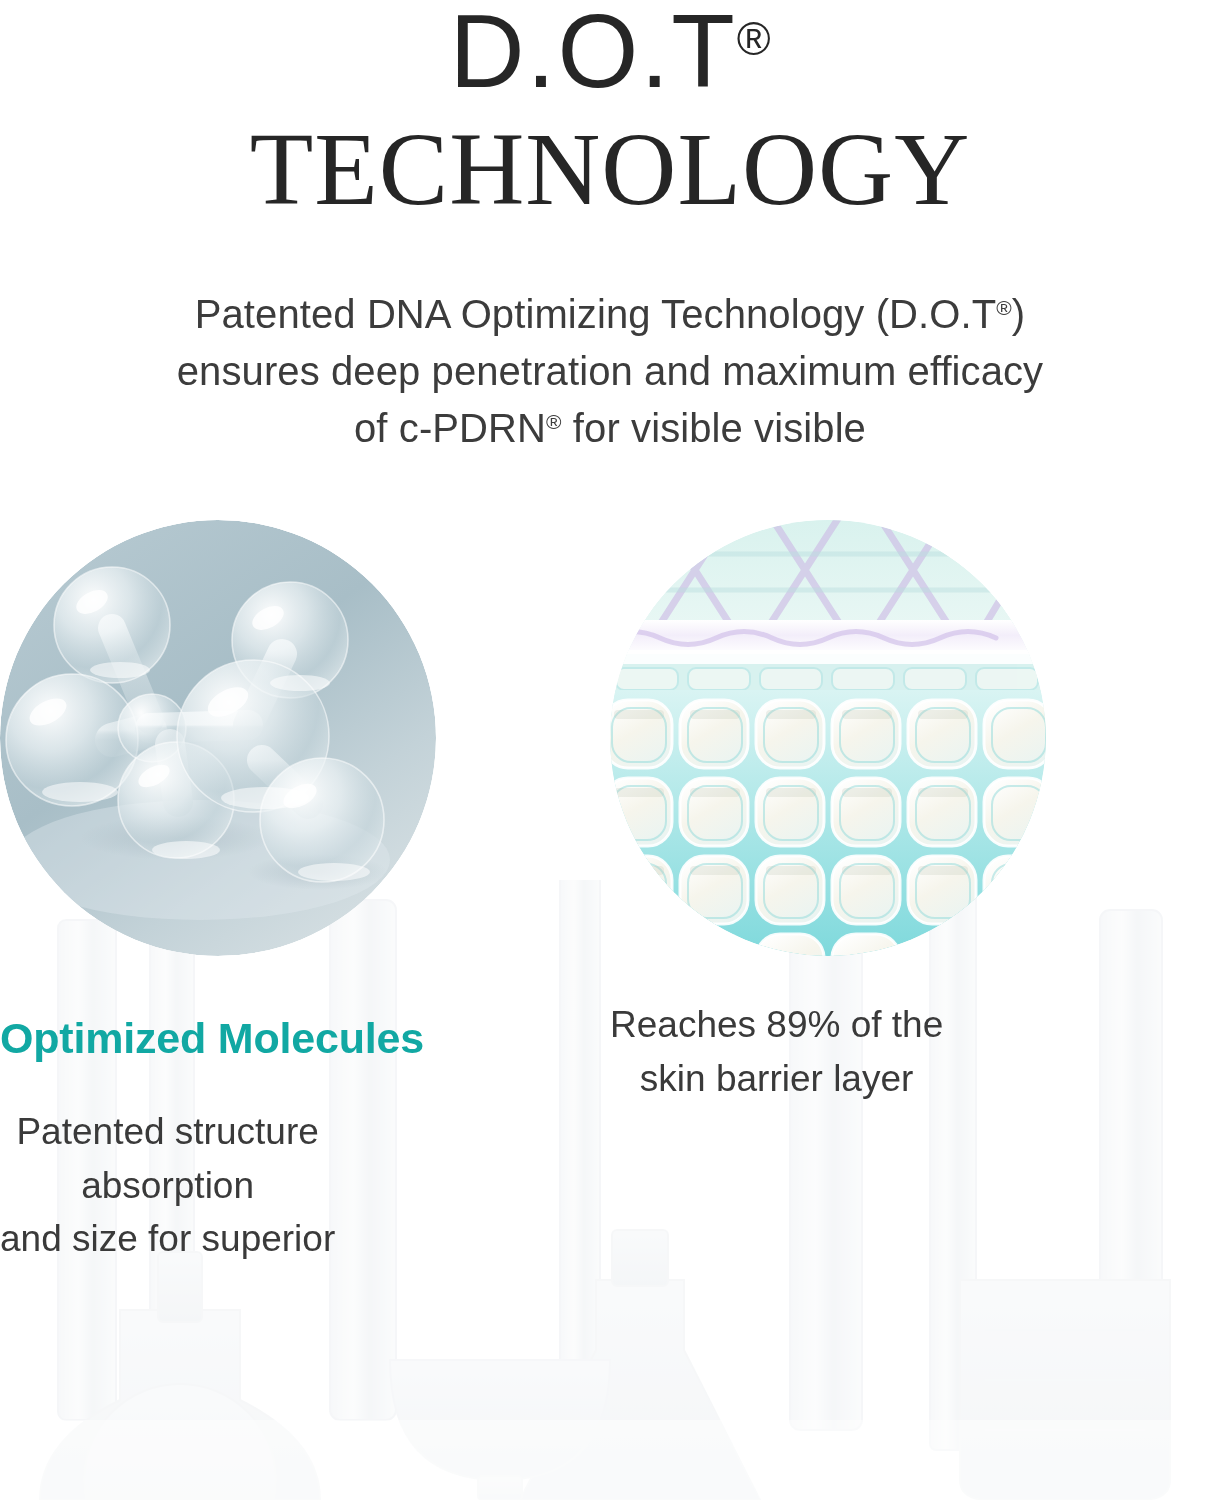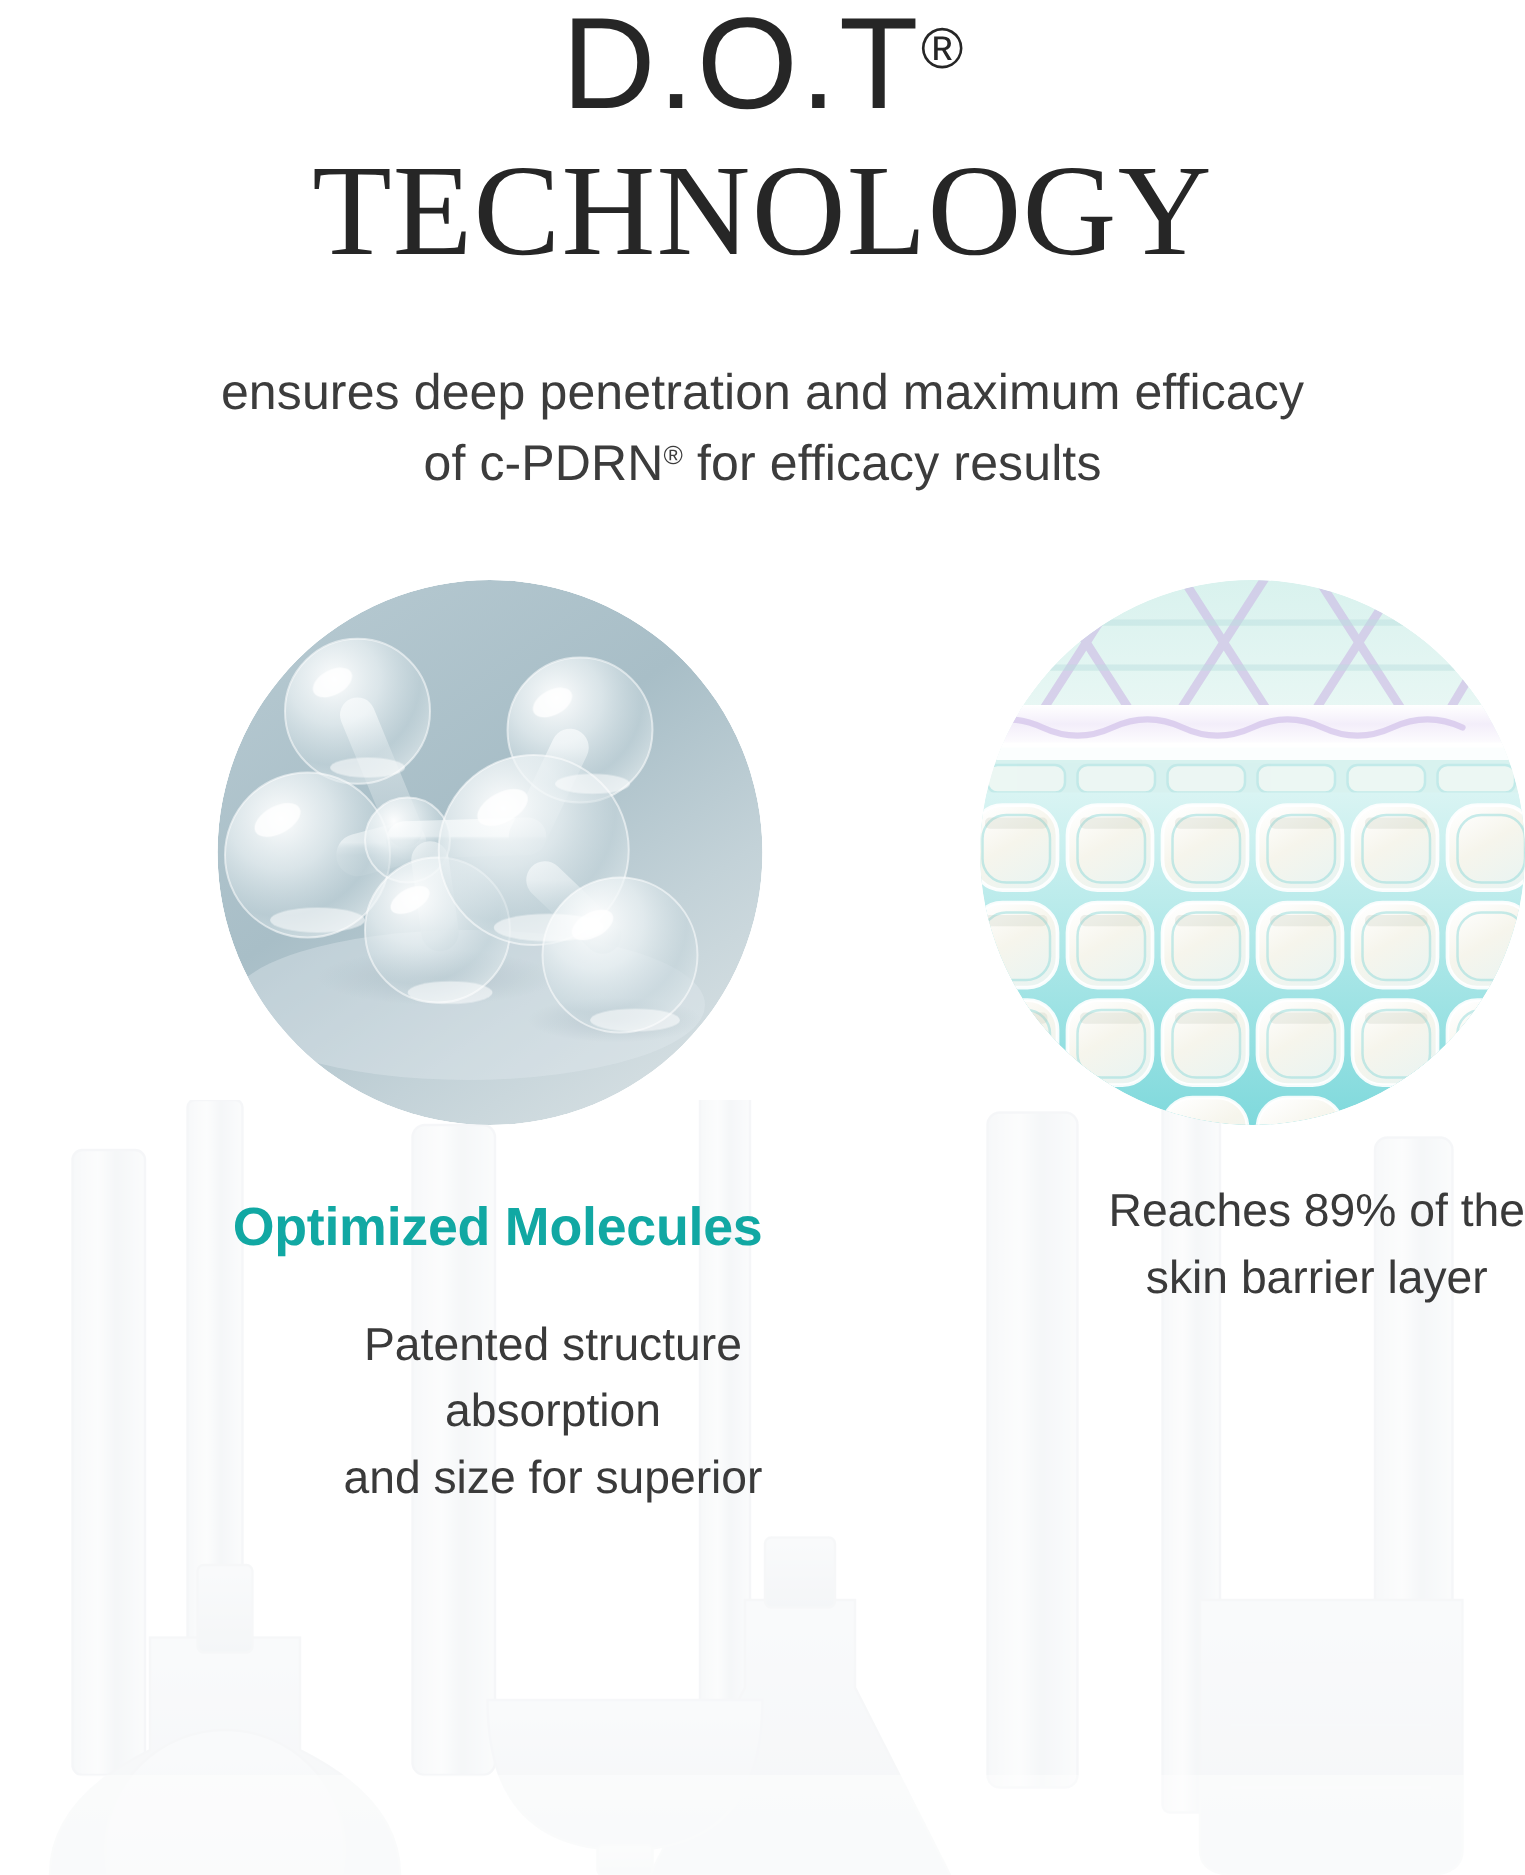--- a/index.html
+++ b/index.html
@@ -78,21 +78,21 @@
   .columns {
     position:relative;
     z-index:3;
     display:flex;
     margin-top:64px;
   }
   .col {
     width:610px;
     display:flex;
     flex-direction:column;
-    align-items:flex-end;
+    align-items:flex-start;
   }
 
   .circle-wrap {
     width:436px;
     height:436px;
     border-radius:50%;
     overflow:hidden;
     position:relative;
   }
   .circle-wrap svg { display:block; }
@@ -169,23 +169,26 @@
     <rect x="0" y="540" width="1220" height="80" fill="#ffffff" opacity="0.45"></rect>
   </svg>
 
   <div class="header">
     <div class="title-line1">
       <span>D.O.T</span><span class="reg">®</span>
     </div>
     <div class="title-line2">TECHNOLOGY</div>
 
     <div class="subtitle">
+      <div>
+        <span>Patented DNA Optimizing Technology (D.O.T</span><span class="reg-sm">®</span><span>)</span>
+      </div>
       <div>ensures deep penetration and maximum efficacy</div>
       <div>
-        <span>of c-PDRN</span><span class="reg-sm">®</span><span> for efficacy results</span>
+        <span>of c-PDRN</span><span class="reg-sm">®</span><span> for visible visible</span>
       </div>
     </div>
   </div>
 
   <div class="columns">
 
     <div class="col">
       <div class="circle-wrap">
         <svg width="436" height="436" viewBox="0 0 436 436" xmlns="http://www.w3.org/2000/svg" aria-hidden="true">
           <defs>

